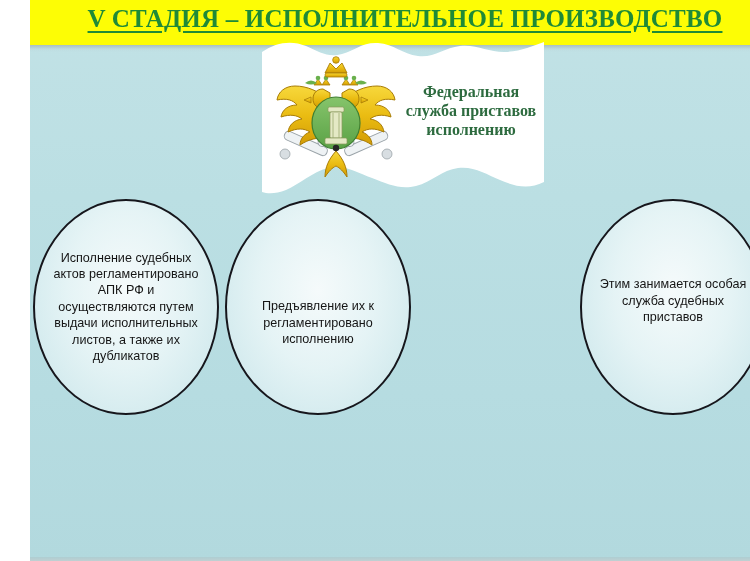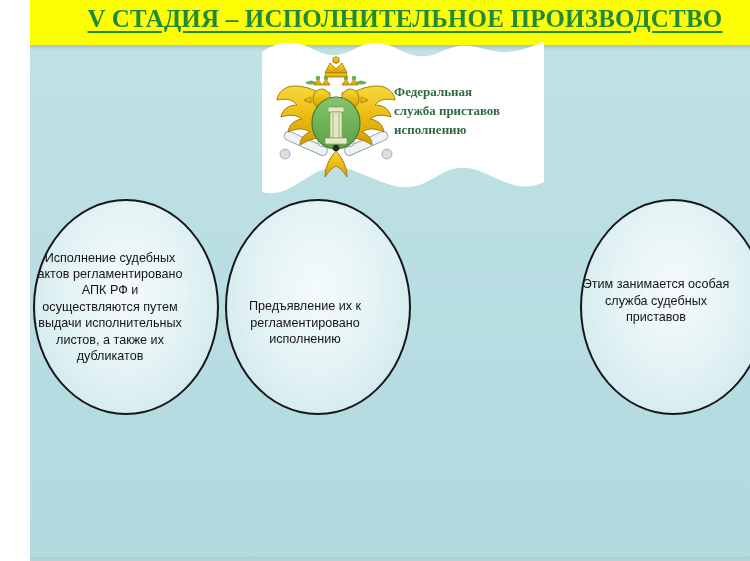--- a/index.html
+++ b/index.html
@@ -91,26 +91,27 @@
     position: absolute;
     left: 243px;
     top: 55px;
     width: 126px;
     height: 128px;
   }
   .emblem-art svg { display: block; width: 126px; height: 128px; }
 
   .emblem-caption {
     position: absolute;
-    left: 364px;
+    left: 375px;
     top: 82px;
     width: 132px;
+    text-align: center;
     font-family: "Liberation Serif", serif;
     font-weight: bold;
-    font-size: 13px;
+    font-size: 16px;
     line-height: 19px;
     color: #2d6b3f;
   }
 
   
   .circles {
     position: absolute;
     left: 0;
     top: 196px;
     width: 750px;
@@ -120,20 +121,21 @@
     position: absolute;
     top: 3px;
     width: 186px;
     height: 216px;
     border-radius: 50%;
     border: 2.5px solid #16161c;
     box-sizing: border-box;
     background: radial-gradient(ellipse at 50% 42%, rgba(255,255,255,0.86) 0%, rgba(240,249,250,0.80) 45%, rgba(222,240,243,0.72) 78%, rgba(210,234,238,0.66) 100%);
     display: flex;
     align-items: center;
+    justify-content: center;
   }
   .c1 { left: 3px;   z-index: 6; }
   .c2 { left: 195px; z-index: 5; }
   .c3 { left: 375px; z-index: 4; }
   .c4 { left: 550px; z-index: 3; }
 
   .circle-text {
     width: 152px;
     text-align: center;
     font-family: "Liberation Sans", sans-serif;

